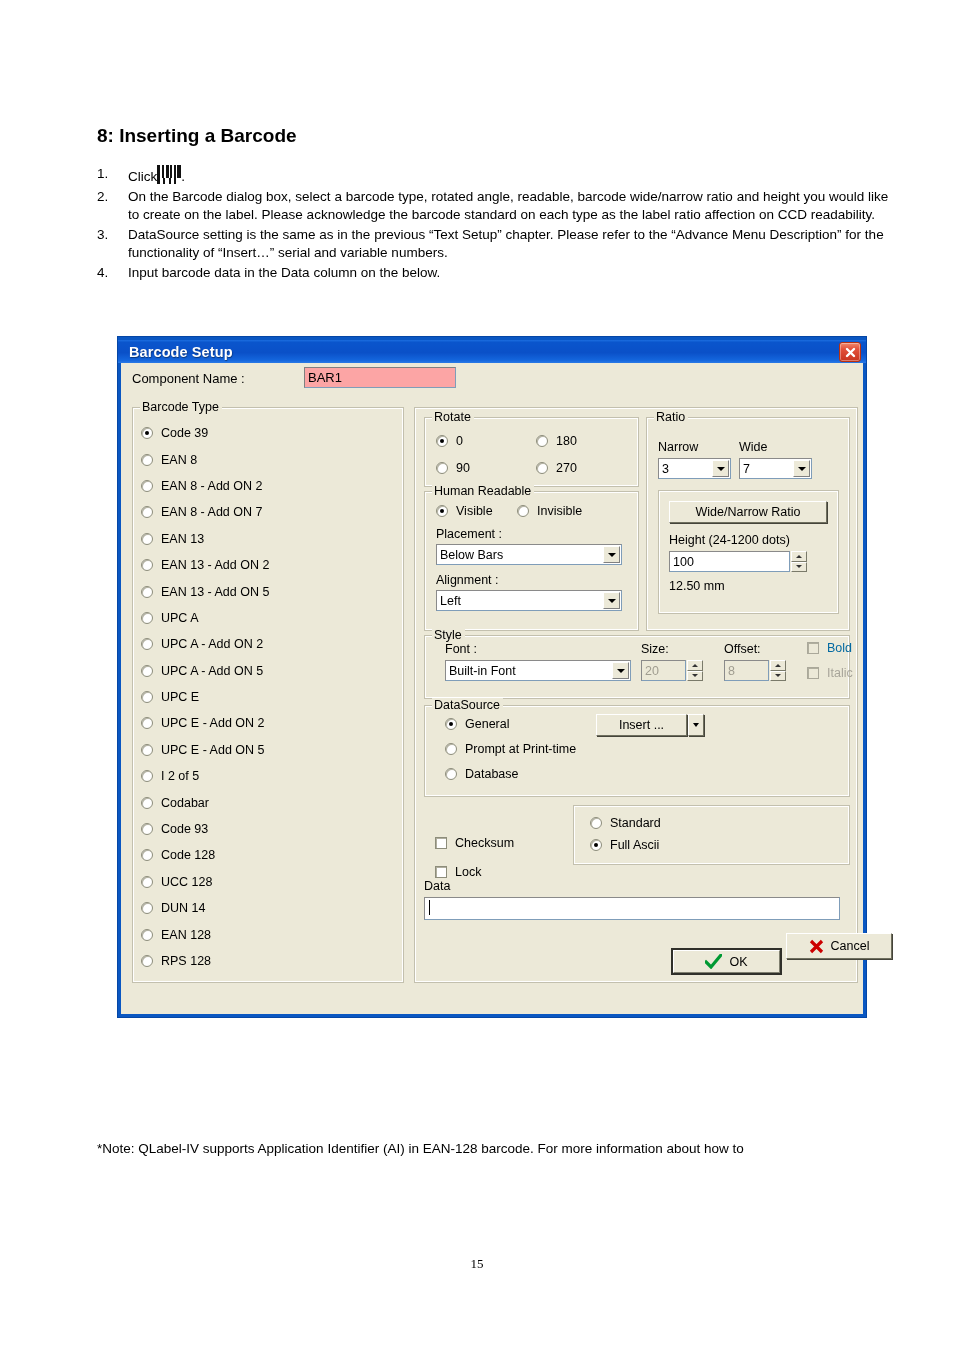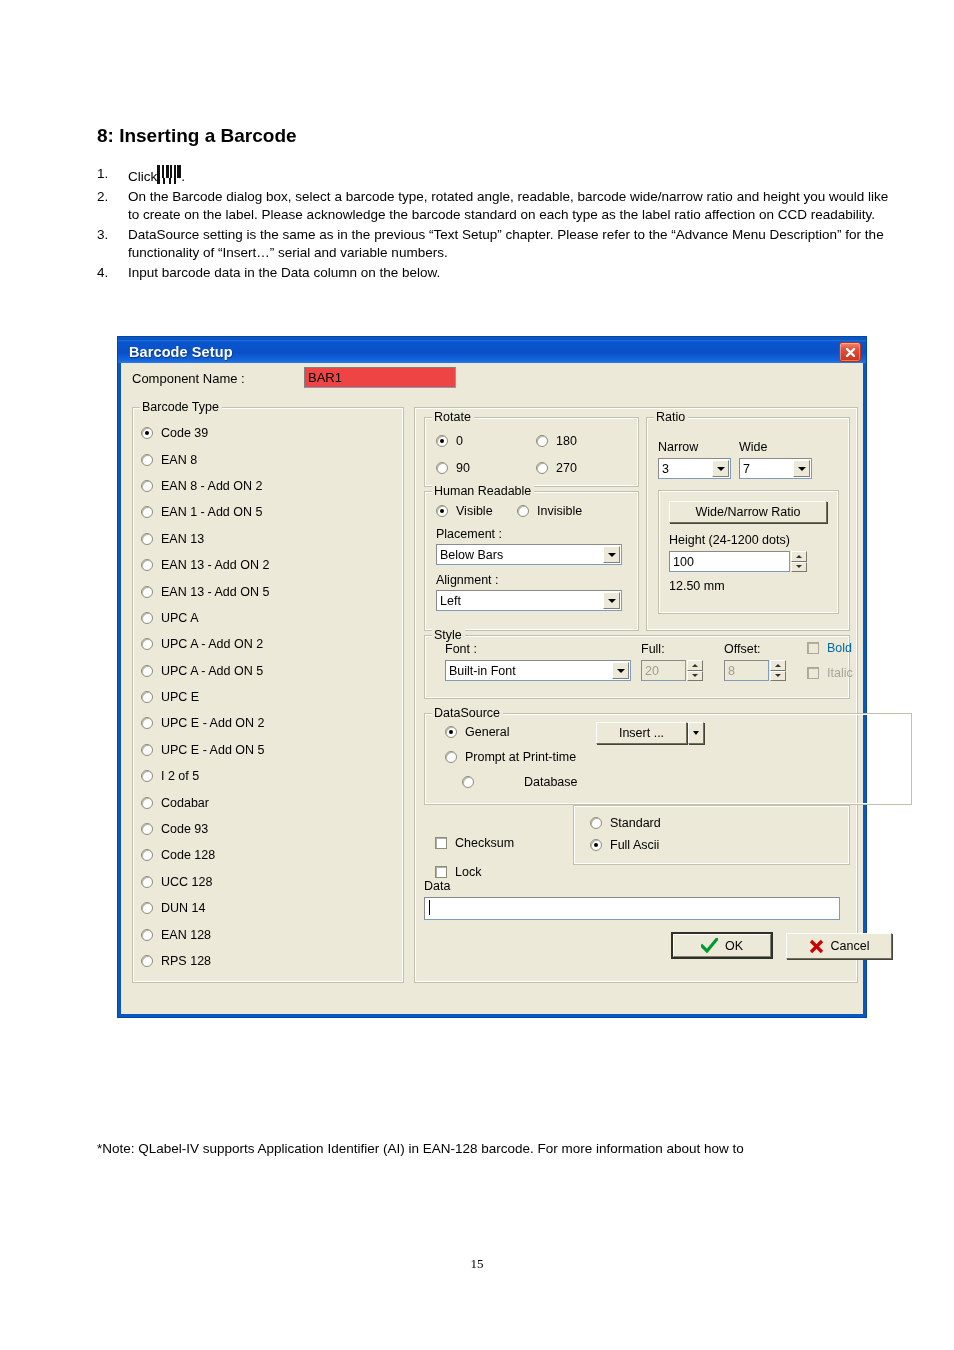--- a/index.html
+++ b/index.html
@@ -121,21 +121,21 @@
   .close-btn svg { display:block; }
 
   .dlg-body { position:relative; width:100%; height: calc(100% - 26px); }
 
   
   .comp-row { position:absolute; left: 11px; top: 8px; display:flex; align-items:center; }
   .comp-label { font-size: 13px; }
   .comp-input {
     position:absolute; left: 183px; top: 4px;
     width: 152px; height: 21px;
-    background:#ef4444;
+    background:#fca5a5;
     border: 1px solid #7f9db9;
     border-top-color:#808080; border-left-color:#808080;
     font-size: 13px;
     padding: 1px 3px;
     line-height: 17px;
     font-family: "Liberation Sans", sans-serif;
   }
 
   
   .group {
@@ -187,21 +187,21 @@
   }
   .cbox.disabled { background:#ece9d8; border-color:#aaa89a; }
 
   
   .g-right { left: 293px; top: 44px; width: 444px; height: 576px; }
 
   .g-rotate { left: 9px; top: 9px; width: 215px; height: 70px; }
   .g-human  { left: 9px; top: 83px; width: 215px; height: 140px; }
   .g-ratio  { left: 231px; top: 9px; width: 204px; height: 214px; }
   .g-style  { left: 9px; top: 227px; width: 426px; height: 64px; }
-  .g-ds     { left: 9px; top: 297px; width: 488px; height: 92px; margin-top: 8px; }
+  .g-ds     { left: 9px; top: 297px; width: 426px; height: 92px; }
   .g-ascii  { left: 158px; top: 397px; width: 277px; height: 60px; }
 
   .inline-radio { display:flex; align-items:center; position:absolute; }
   .inline-radio .lbl { font-size: 12.5px; margin-left: 8px; white-space:nowrap; }
 
   .fld-label { position:absolute; font-size: 12.5px; white-space:nowrap; }
 
   
   .combo {
     position:absolute;
@@ -286,21 +286,21 @@
     font-size: 12.5px;
     padding: 2px 4px;
     font-family: "Liberation Sans", sans-serif;
   }
   .caret-bar {
     display:inline-block;
     width:1px; height:15px; background:#000;
     vertical-align:-3px;
   }
 
-  .btn-ok     { left: 256px; top: 524px; width: 102px; height: 27px; border-width:2px; border-color:#30302a; background:#ece9d8; box-shadow:none; }
+  .btn-ok     { left: 256px; top: 540px; width: 111px; height: 27px; border-width:2px; border-color:#30302a; background:#ece9d8; box-shadow:none; }
   .btn-ok-inner {
     width:100%; height:100%;
     border:1px solid #fff; border-right-color:#808070; border-bottom-color:#808070;
     display:flex;align-items:center;justify-content:center; gap:7px;
   }
   .btn-cancel { left: 371px; top: 525px; width: 106px; height: 26px; gap:7px;align-items:center; }
 
   .ok-label, .cancel-label { font-size: 12.5px; }
 </style>
 </head>
@@ -357,21 +357,21 @@
           <div class="type-item">
               <span class="radio"></span>
               <span class="lbl">EAN 8</span>
             </div>
           <div class="type-item">
               <span class="radio"></span>
               <span class="lbl">EAN 8 - Add ON 2</span>
             </div>
           <div class="type-item">
               <span class="radio"></span>
-              <span class="lbl">EAN 1 - Add ON 5</span>
+              <span class="lbl">EAN 8 - Add ON 7</span>
             </div>
           <div class="type-item">
               <span class="radio"></span>
               <span class="lbl">EAN 13</span>
             </div>
           <div class="type-item">
               <span class="radio"></span>
               <span class="lbl">EAN 13 - Add ON 2</span>
             </div>
           <div class="type-item">
@@ -525,21 +525,21 @@
         <div class="group g-style">
           <span class="legend">Style</span>
           <span class="fld-label" style="left:20px; top:6px;">Font :</span>
           <div class="combo" style="left:20px; top:24px; width:186px;">
             <span>Built-in Font</span>
             <span class="arrow-btn">
                 <span class="caret-down"></span>
               </span>
           </div>
 
-          <span class="fld-label" style="left:216px; top:6px;">Full:</span>
+          <span class="fld-label" style="left:216px; top:6px;">Size:</span>
           <div class="spin-wrap" style="left:216px; top:24px;">
             <div class="spin-edit disabled" style="width:45px;">20</div>
             <div class="spin-btns">
               <div>
                   <span class="caret-up-s"></span>
                 </div>
               <div>
                   <span class="caret-down-s"></span>
                 </div>
             </div>
@@ -571,21 +571,21 @@
         <div class="group g-ds">
           <span class="legend">DataSource</span>
           <div class="inline-radio" style="left:20px; top:11px;">
               <span class="radio on"></span>
               <span class="lbl">General</span>
             </div>
           <div class="inline-radio" style="left:20px; top:36px;">
               <span class="radio"></span>
               <span class="lbl">Prompt at Print-time</span>
             </div>
-          <div class="inline-radio" style="left:37px; top:61px;gap:42px;">
+          <div class="inline-radio" style="left:20px; top:61px;">
               <span class="radio"></span>
               <span class="lbl">Database</span>
             </div>
 
           <div class="btn" style="left:171px; top:8px; width:91px; height:22px;">
             <span>Insert ...</span>
           </div>
           <div class="split-btn-arrow" style="left:263px; top:8px;">
               <span class="caret-down-sm"></span>
             </div>

